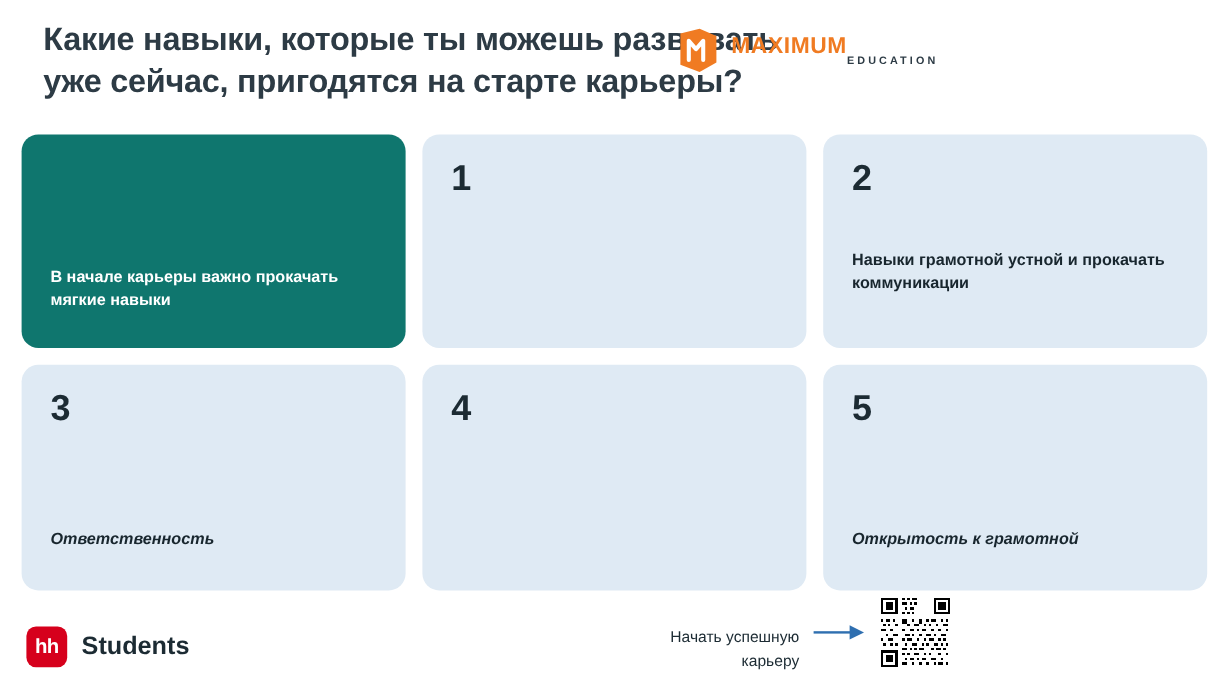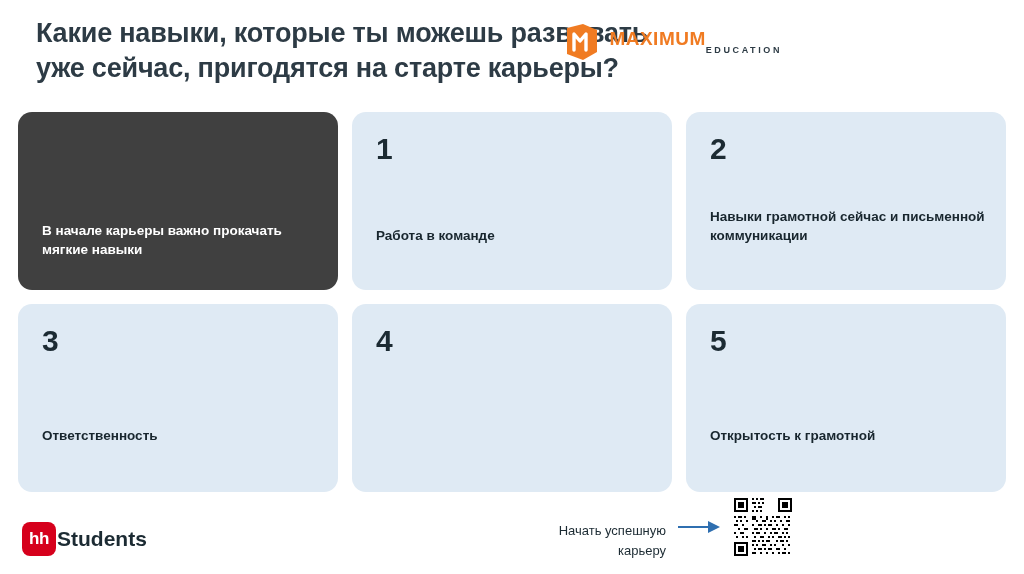--- a/index.html
+++ b/index.html
@@ -72,21 +72,21 @@
     gap: 14px 14px;
   }
   .card {
     background: #dfeaf4;
     border-radius: 14px;
     position: relative;
     padding: 22px 24px;
     overflow: hidden;
   }
   .card.dark {
-    background: #404040;
+    background: #0f766e;
   }
   .card-num {
     font-size: 30px;
     font-weight: bold;
     color: #1c2b33;
     line-height: 1;
   }
   .card-label {
     position: absolute;
     left: 24px; right: 20px;
@@ -94,30 +94,30 @@
     font-size: 13.5px;
     font-weight: bold;
     color: #18262e;
     line-height: 1.45;
   }
   .card.dark .card-label {
     color: #ffffff;
   }
   
   .row1 .card-label { bottom: 44px; }
-  .row2 .card-label { bottom: 46px; }
+  .row2 .card-label { bottom: 33px; font-style: italic; }
   .card.dark .card-label { bottom: 30px; }
 
   
   .footer-left {
     position: absolute;
     left: 22px; bottom: 18px;
     display: flex;
     align-items: center;
-    gap: 1px;
+    gap: 12px;
   }
   .hh-badge {
     width: 34px; height: 34px;
     border-radius: 8px;
     background: #d6001c;
     color: #ffffff;
     font-size: 17px;
     font-weight: bold;
     display: flex;
     align-items: center;
@@ -193,26 +193,25 @@
 
   <div class="grid">
 
     <div class="card dark row1">
       <div class="card-num"></div>
       <div class="card-label">В начале карьеры важно прокачать мягкие навыки</div>
     </div>
 
     <div class="card row1">
       <div class="card-num">1</div>
-      <div class="card-label">Работа в команде</div>
     </div>
 
     <div class="card row1">
       <div class="card-num">2</div>
-      <div class="card-label">Навыки грамотной сейчас и письменной коммуникации</div>
+      <div class="card-label">Навыки грамотной устной и прокачать коммуникации</div>
     </div>
 
     <div class="card row2">
       <div class="card-num">3</div>
       <div class="card-label">Ответственность</div>
     </div>
 
     <div class="card row2">
       <div class="card-num">4</div>
     </div>

